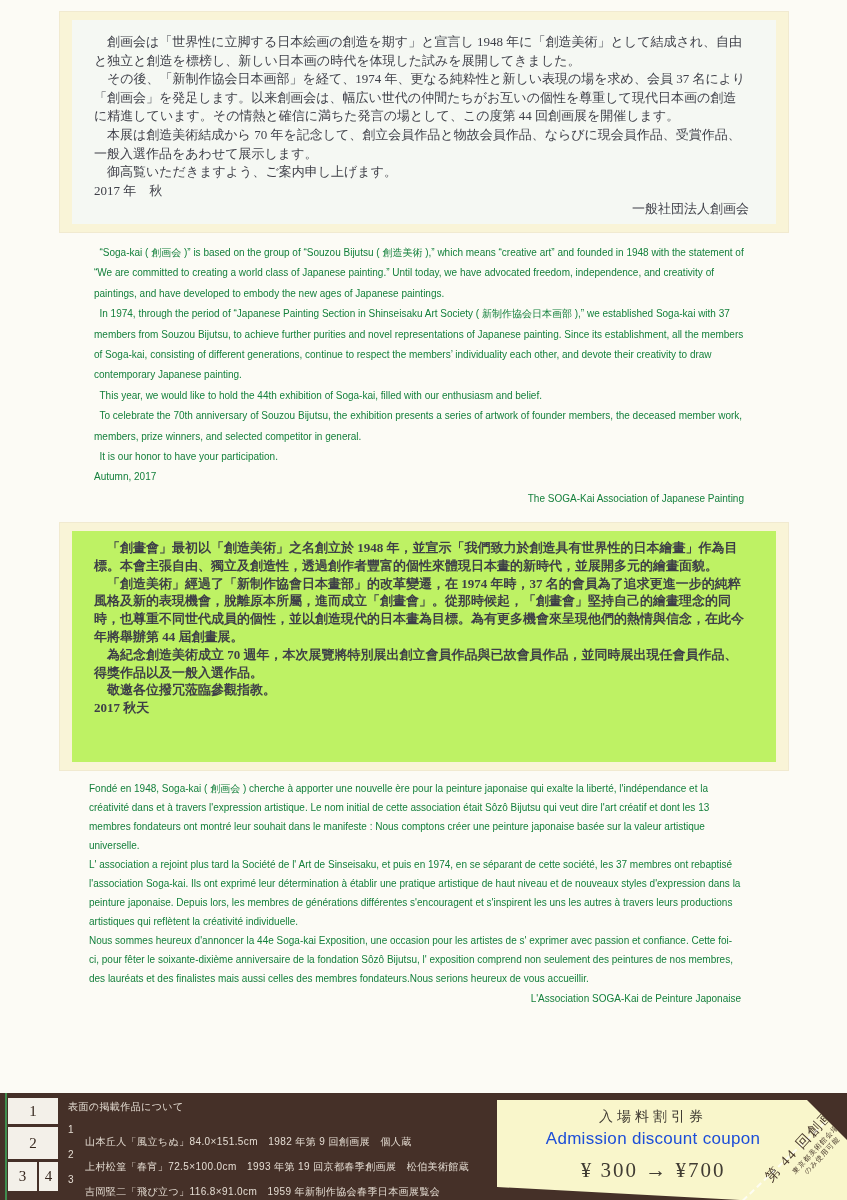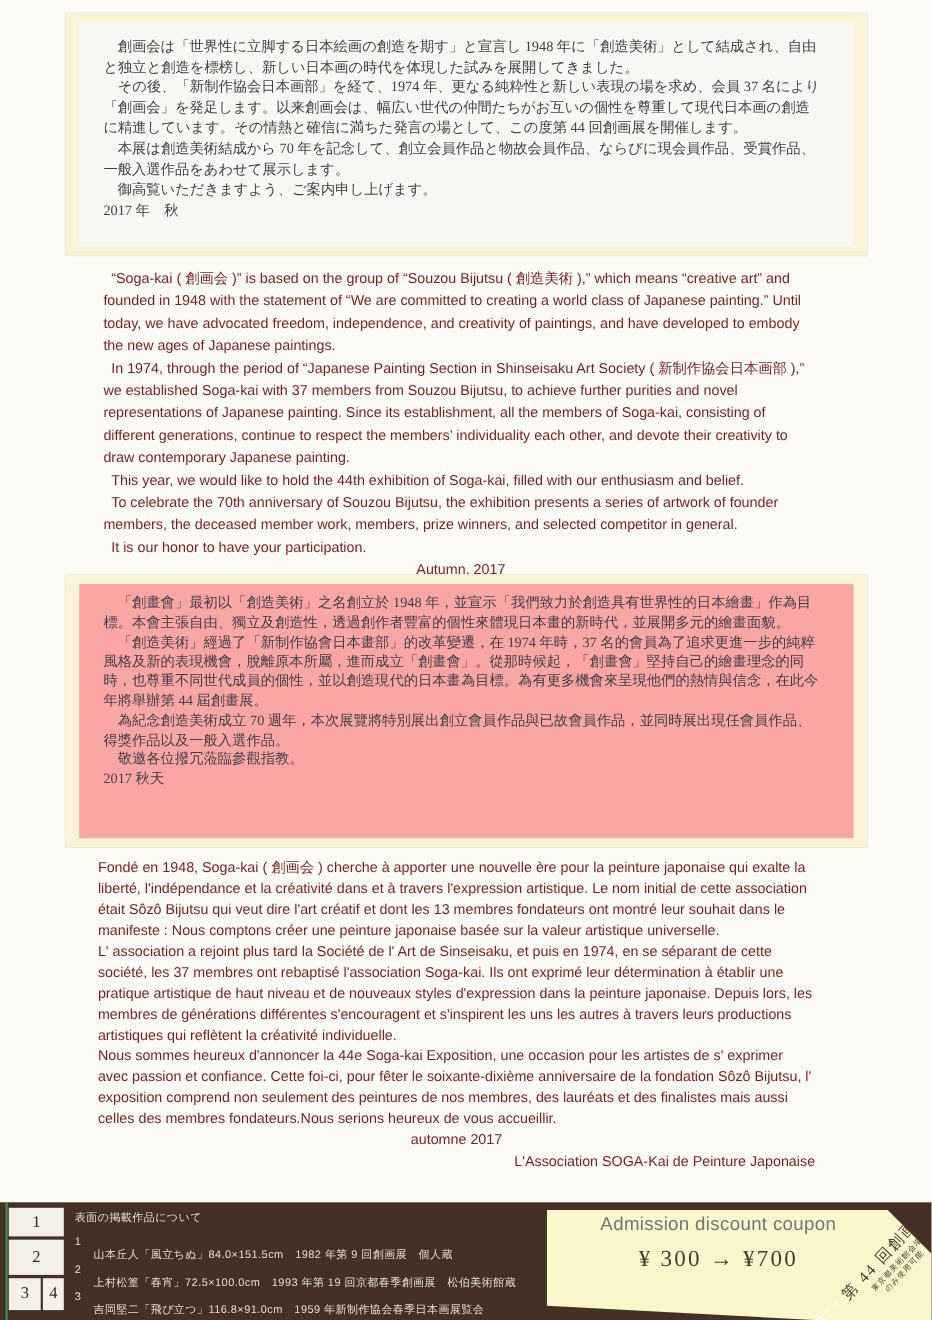--- a/index.html
+++ b/index.html
@@ -18,34 +18,34 @@
   .cream-inner{
     position:absolute;left:12px;right:12px;top:8px;bottom:8px;
     background:#f5f8f3;
     box-sizing:border-box;
     font-family:"Liberation Serif","DejaVu Serif",serif;
     color:#3e3f48;
   }
   .jp-box{top:12px;height:220px;}
   .jp-inner{padding:13px 27px 0 22px;font-size:13px;line-height:18.6px;}
   .zh-box{top:523px;height:247px;}
-  .zh-inner{padding:8px 27px 0 22px;font-size:13px;line-height:17.8px;background:#fca5a5;}
+  .zh-inner{padding:8px 27px 0 22px;font-size:13px;line-height:17.8px;background:#bef264;font-weight:bold;}
   .cream-inner p{margin:0;text-indent:1em;}
   .cream-inner p.date{text-indent:0;}
   .cream-inner p.sig{text-indent:0;text-align:right;}
   
   .latin{
-    position:absolute;color:#7f1d1d;
-    font-size:13px;line-height:20px;
+    position:absolute;color:#15803d;
+    font-size:10px;line-height:20px;
   }
   .latin p{margin:0;}
   .en{top:243px;left:94px;width:650px;line-height:20.4px;}
   .en p{text-indent:0.55em;}
   .fr{top:779px;left:89px;width:652px;line-height:19px;}
-  .latin p.date{text-indent:0;text-align:center;}
+  .latin p.date{text-indent:0;}
   .latin p.sig{text-indent:0;text-align:right;margin-top:1px;}
   
   .footer{
     position:absolute;left:0;top:1093px;width:847px;height:107px;
     background:radial-gradient(ellipse 120% 170% at 45% 40%, #453028 52%, #2a1a14 100%);
   }
   .green-line{position:absolute;left:5px;top:0;width:2px;height:107px;background:#3f9e56;opacity:.85;}
   .diagram{position:absolute;left:8px;top:5px;width:50px;}
   .cell{
     background:#f3f0e9;color:#35261d;
@@ -67,21 +67,21 @@
   .wtext{flex:1;margin-top:12px;}
   .wcont{padding-left:97px;line-height:13.2px;}
   
   .coupon{
     position:absolute;left:497px;top:7px;width:350px;height:100px;
     background:#f9f6cb;
     clip-path:polygon(0 0,310px 0,350px 40px,350px 100px,243px 100px,0 87px);
   }
   .coupon-main{position:absolute;left:0;top:0;width:312px;text-align:center;color:#413c33;}
   .c-jp{margin-top:8px;font-size:14px;letter-spacing:4px;}
-  .c-en{margin-top:3px;font-size:17px;letter-spacing:.3px;color:#737373;}
+  .c-en{margin-top:3px;font-size:17px;letter-spacing:.3px;color:#1d4ed8;}
   .c-price{margin-top:9px;font-size:21px;letter-spacing:2px;font-family:"Liberation Serif","DejaVu Serif",serif;}
   .tear{
     position:absolute;left:245px;top:100px;width:143px;height:0;
     border-top:2px dashed #fdfcf2;
     transform:rotate(-43.6deg);transform-origin:0 0;
   }
   .corner{
     position:absolute;left:240px;top:28px;width:150px;
     transform:rotate(-47deg);
     text-align:center;color:#46362a;
@@ -95,20 +95,21 @@
 
 <div class="abs" style="left:0;top:0;width:847px;height:857px;">
 
   <section class="cream-box jp-box">
     <div class="cream-inner jp-inner">
       <p>創画会は「世界性に立脚する日本絵画の創造を期す」と宣言し 1948 年に「創造美術」として結成され、自由と独立と創造を標榜し、新しい日本画の時代を体現した試みを展開してきました。</p>
       <p>その後、「新制作協会日本画部」を経て、1974 年、更なる純粋性と新しい表現の場を求め、会員 37 名により「創画会」を発足します。以来創画会は、幅広い世代の仲間たちがお互いの個性を尊重して現代日本画の創造に精進しています。その情熱と確信に満ちた発言の場として、この度第 44 回創画展を開催します。</p>
       <p>本展は創造美術結成から 70 年を記念して、創立会員作品と物故会員作品、ならびに現会員作品、受賞作品、一般入選作品をあわせて展示します。</p>
       <p>御高覧いただきますよう、ご案内申し上げます。</p>
       <p class="date">2017 年　秋</p>
+      <p class="sig">一般社団法人創画会</p>
     </div>
   </section>
 
   <section class="latin en">
     <p>“Soga-kai ( 創画会 )” is based on the group of “Souzou Bijutsu ( 創造美術 ),” which means “creative art” and founded in 1948 with the statement of “We are committed to creating a world class of Japanese painting.” Until today, we have advocated freedom, independence, and creativity of paintings, and have developed to embody the new ages of Japanese paintings.</p>
     <p>In 1974, through the period of “Japanese Painting Section in Shinseisaku Art Society ( 新制作協会日本画部 ),” we established Soga-kai with 37 members from Souzou Bijutsu, to achieve further purities and novel representations of Japanese painting. Since its establishment, all the members of Soga-kai, consisting of different generations, continue to respect the members’ individuality each other, and devote their creativity to draw contemporary Japanese painting.</p>
     <p>This year, we would like to hold the 44th exhibition of Soga-kai, filled with our enthusiasm and belief.</p>
     <p>To celebrate the 70th anniversary of Souzou Bijutsu, the exhibition presents a series of artwork of founder members, the deceased member work, members, prize winners, and selected competitor in general.</p>
     <p>It is our honor to have your participation.</p>
     <p class="date">Autumn, 2017</p>
@@ -122,21 +123,20 @@
       <p>為紀念創造美術成立 70 週年，本次展覽將特別展出創立會員作品與已故會員作品，並同時展出現任會員作品、得獎作品以及一般入選作品。</p>
       <p>敬邀各位撥冗蒞臨參觀指教。</p>
       <p class="date">2017 秋天</p>
     </div>
   </section>
 
   <section class="latin fr">
     <p>Fondé en 1948, Soga-kai ( 創画会 ) cherche à apporter une nouvelle ère pour la peinture japonaise qui exalte la liberté, l'indépendance et la créativité dans et à travers l'expression artistique. Le nom initial de cette association était Sôzô Bijutsu qui veut dire l'art créatif et dont les 13 membres fondateurs ont montré leur souhait dans le manifeste : Nous comptons créer une peinture japonaise basée sur la valeur artistique universelle.</p>
     <p>L' association a rejoint plus tard la Société de l' Art de Sinseisaku, et puis en 1974, en se séparant de cette société, les 37 membres ont rebaptisé l'association Soga-kai. Ils ont exprimé leur détermination à établir une pratique artistique de haut niveau et de nouveaux styles d'expression dans la peinture japonaise. Depuis lors, les membres de générations différentes s'encouragent et s'inspirent les uns les autres à travers leurs productions artistiques qui reflètent la créativité individuelle.</p>
     <p>Nous sommes heureux d'annoncer la 44e Soga-kai Exposition, une occasion pour les artistes de s' exprimer avec passion et confiance. Cette foi-ci, pour fêter le soixante-dixième anniversaire de la fondation Sôzô Bijutsu, l' exposition comprend non seulement des peintures de nos membres, des lauréats et des finalistes mais aussi celles des membres fondateurs.Nous serions heureux de vous accueillir.</p>
-    <p class="date">automne 2017</p>
     <p class="sig">L'Association SOGA-Kai de Peinture Japonaise</p>
   </section>
 
   <div class="footer">
     <div class="green-line"></div>
 
     <div class="diagram">
       <div class="cell c1">1</div>
       <div class="cell c2">2</div>
       <div class="drow">
@@ -162,20 +162,21 @@
       <div class="wcont">東大和市立郷土博物館蔵</div>
       <div class="work">
         <span class="wnum">4</span>
         <span class="wtext">秋野不矩「ウダヤギリⅠ」150.0×95.0cm　1991 年第 18 回創画展</span>
       </div>
       <div class="wcont">浜松市秋野不矩美術館蔵</div>
     </div>
 
     <div class="coupon">
       <div class="coupon-main">
+        <div class="c-jp">入場料割引券</div>
         <div class="c-en">Admission discount coupon</div>
         <div class="c-price">¥ 300 → ¥700</div>
       </div>
       <div class="tear"></div>
       <div class="corner">
         <div class="corner-big">第 44 回創画展</div>
         <div class="corner-small">東京都美術館会場
 のみ使用可能</div>
       </div>
     </div>

